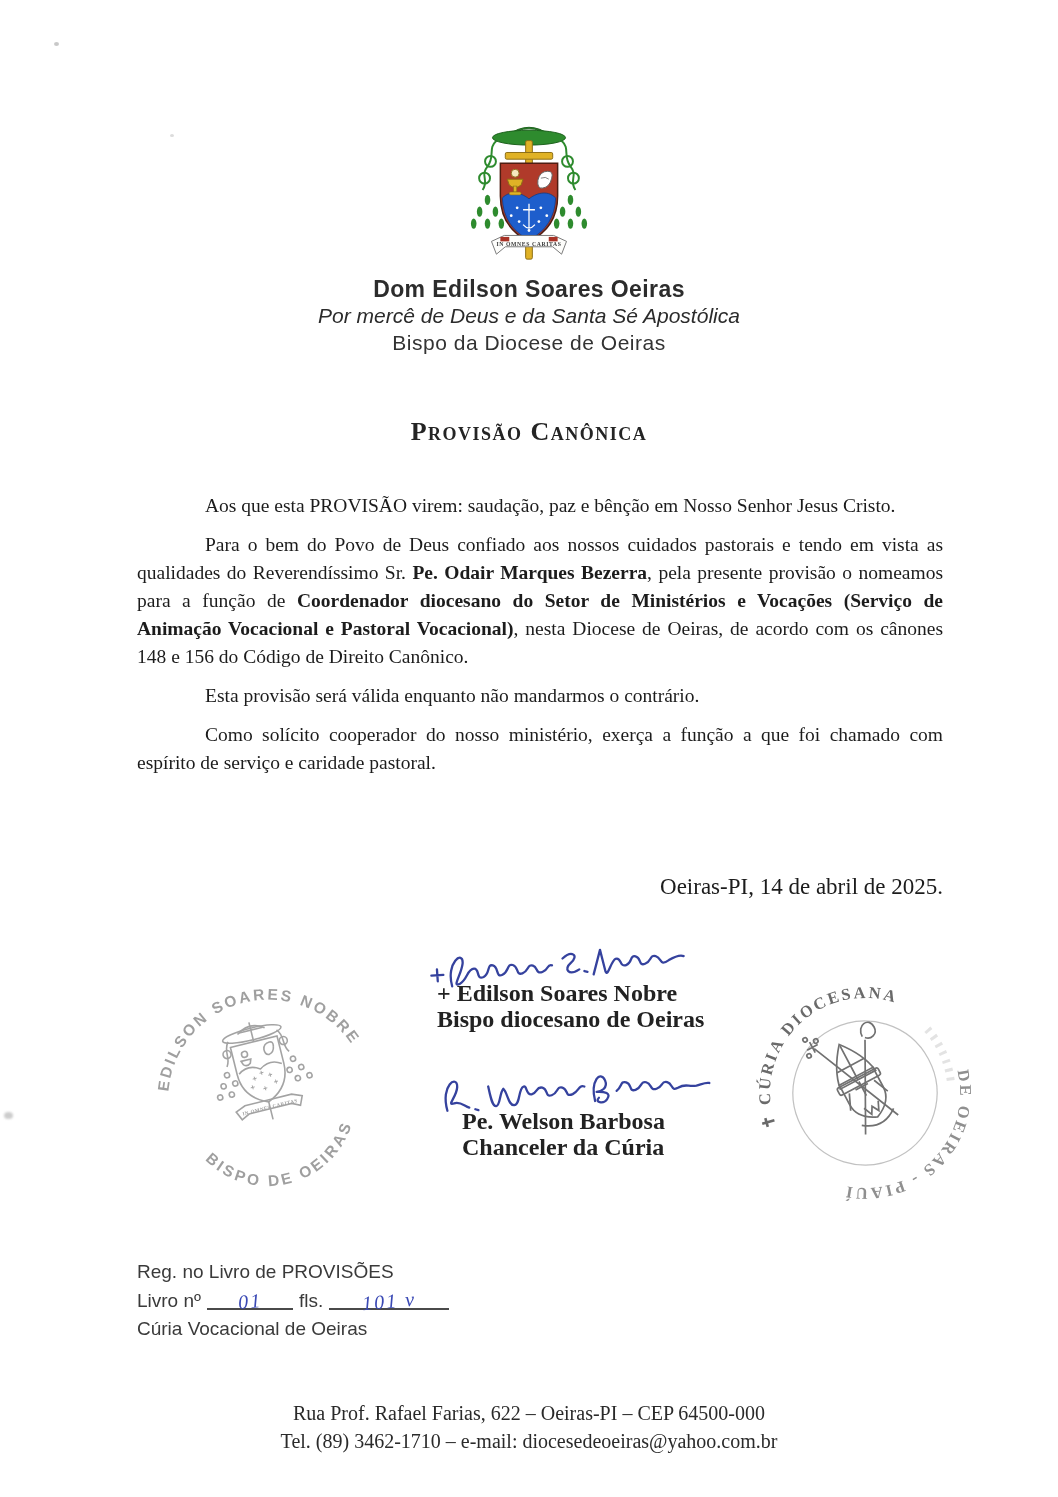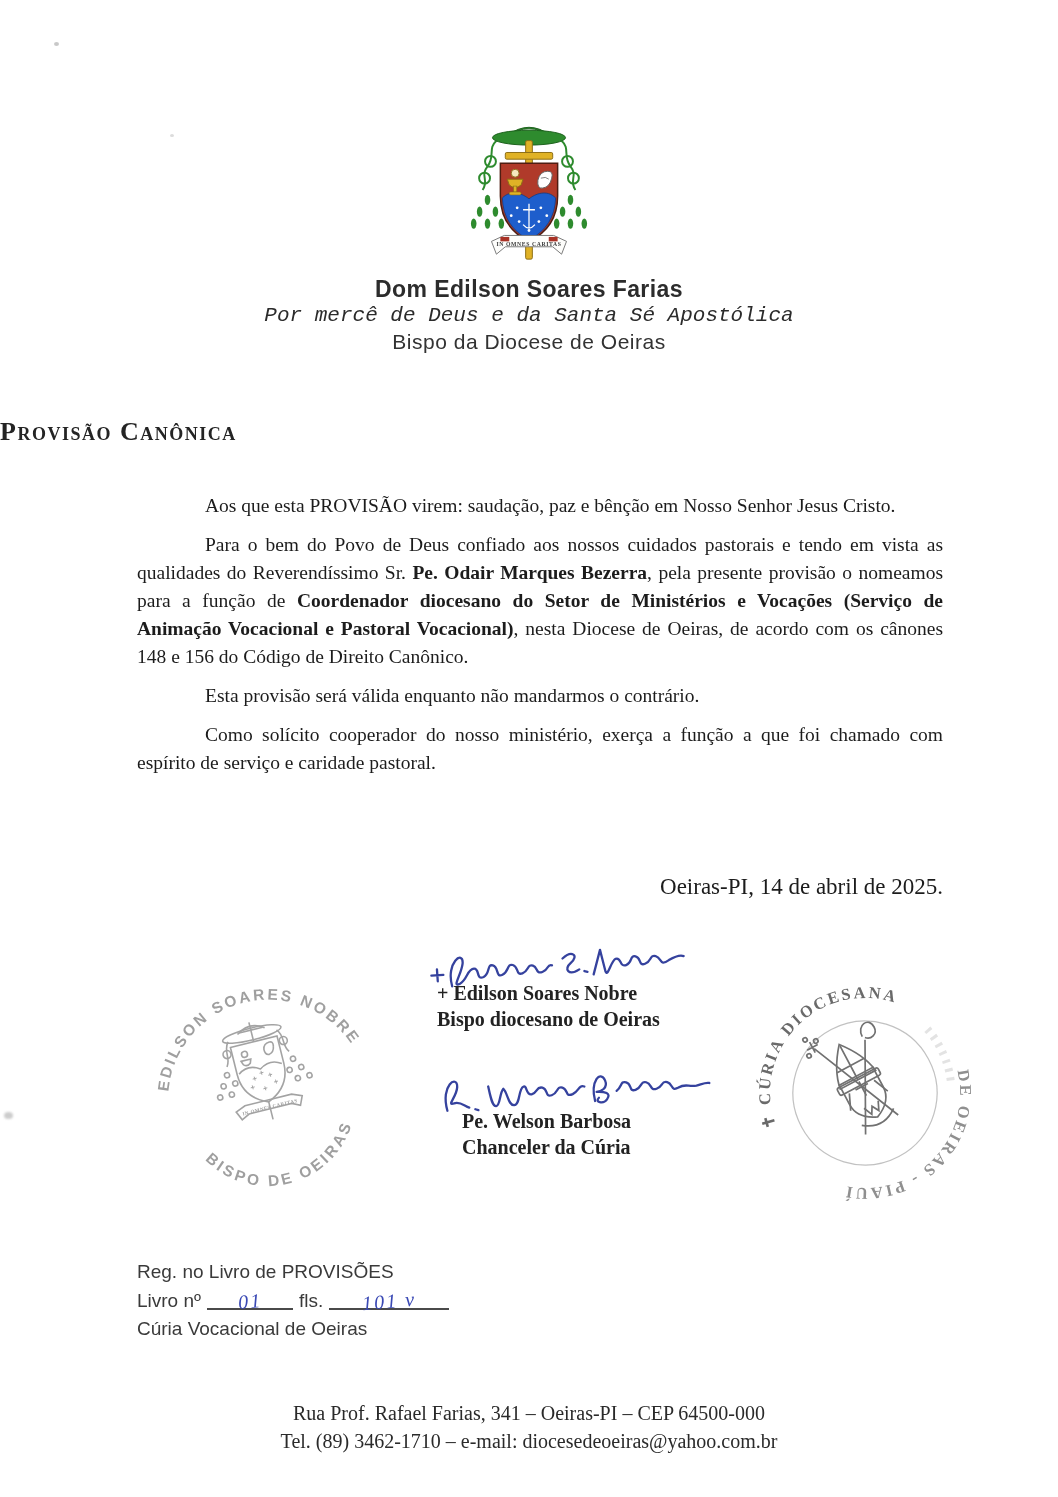--- a/index.html
+++ b/index.html
@@ -3,34 +3,34 @@
 <meta charset="utf-8">
 <style>
   html,body{margin:0;padding:0;background:#e8e8e8;}
   .page{position:relative;width:1058px;height:1497px;background:#ffffff;overflow:hidden;
         font-family:"Liberation Serif",serif;color:#1f1f1f;margin:0 auto;box-shadow:0 0 6px rgba(0,0,0,.25);}
   
   .header{position:absolute;top:116px;left:0;right:0;text-align:center;}
   .arms{display:block;margin:0 auto;}
   .bishop-name{margin-top:10px;font-family:"Liberation Sans",sans-serif;font-weight:bold;
                font-size:23px;color:#2c2c2c;letter-spacing:.4px;}
-  .motto{font-style:italic;font-size:21px;color:#2b2b2b;margin-top:1px;font-family:Liberation Mono, monospace;}
+  .motto{font-style:italic;font-size:21px;color:#2b2b2b;margin-top:1px;font-family:Liberation Sans, sans-serif;}
   .role{font-family:"Liberation Sans",sans-serif;font-size:21px;color:#333;margin-top:3px;letter-spacing:.5px;}
   
-  .doc-title{position:absolute;top:417px;left:0;right:0;font-weight:bold;
+  .doc-title{position:absolute;top:417px;left:0;right:0;text-align:center;font-weight:bold;
              font-size:26px;font-variant:small-caps;letter-spacing:1.5px;color:#242424;}
   
   .body-text{position:absolute;left:137px;width:806px;top:492px;font-size:19.5px;line-height:28px;
              text-align:justify;color:#1c1c1c;}
   .body-text p{margin:0 0 11px 0;text-indent:68px;}
   .bold-run{font-weight:bold;}
   .dateline{position:absolute;left:137px;width:806px;top:874px;text-align:right;font-size:23px;color:#1c1c1c;}
   
   .sig-ink{position:absolute;overflow:visible;}
-  .sig-block{position:absolute;font-weight:bold;font-size:20px;line-height:26px;color:#222;}
+  .sig-block{position:absolute;font-weight:bold;font-size:24px;line-height:26px;color:#222;}
   
   .stamp{position:absolute;filter:blur(.4px);opacity:.93;}
   
   .reg{position:absolute;left:137px;top:1258px;font-family:"Liberation Sans",sans-serif;
        font-size:19px;line-height:28px;color:#3a3a3a;}
   .u{display:inline-block;border-bottom:2px solid #4a4a4a;text-align:center;height:22px;
      vertical-align:baseline;margin:0 6px;}
   .u1{width:86px;} .u2{width:120px;}
   .hand{font-family:"Liberation Serif",serif;font-style:italic;color:#3a49b4;font-size:20px;
         display:inline-block;transform:rotate(-5deg) translateY(1px);letter-spacing:2px;}
@@ -110,21 +110,21 @@
         </g>
       </g>
 
       <g>
         <path d="M42,126 L55,120 H105 L118,126 L113,139 L104,131.5 H56 L47,139 Z" fill="#fdfdfb" stroke="#7a7a7a"></path>
         <rect x="51" y="121.5" width="9" height="4.5" fill="#a93226"></rect>
         <rect x="100" y="121.5" width="9" height="4.5" fill="#a93226"></rect>
         <text x="80" y="130.8" font-size="5.8" font-weight="bold" text-anchor="middle" fill="#3a3a3a" letter-spacing=".6" font-family="Liberation Serif, serif">IN OMNES CARITAS</text>
       </g>
     </svg>
-    <div class="bishop-name">Dom Edilson Soares Farias</div>
+    <div class="bishop-name">Dom Edilson Soares Oeiras</div>
     <div class="motto">Por mercê de Deus e da Santa Sé Apostólica</div>
     <div class="role">Bispo da Diocese de Oeiras</div>
   </div>
 
   <div class="doc-title">Provisão Canônica</div>
 
   <div class="body-text">
     <p><span>Aos que esta PROVISÃO virem: saudação, paz e bênção em Nosso Senhor Jesus Cristo.</span></p>
     <p><span>Para o bem do Povo de Deus confiado aos nossos cuidados pastorais e tendo em vista as qualidades do Reverendíssimo Sr. </span><span class="bold-run">Pe. Odair Marques Bezerra</span><span>, pela presente provisão o nomeamos para a função de </span><span class="bold-run">Coordenador diocesano do Setor de Ministérios e Vocações (Serviço de Animação Vocacional e Pastoral Vocacional)</span><span>, nesta Diocese de Oeiras, de acordo com os cânones 148 e 156 do Código de Direito Canônico.</span></p>
     <p><span>Esta provisão será válida enquanto não mandarmos o contrário.</span></p>
@@ -240,20 +240,20 @@
 
   <div class="reg">
     <div>Reg. no Livro de PROVISÕES</div>
     <div>
       <span>Livro nº</span><span class="u u1"><span class="hand">01</span></span><span>fls.</span><span class="u u2"><span class="hand">101 v</span></span>
     </div>
     <div>Cúria Vocacional de Oeiras</div>
   </div>
 
   <div class="footer">
-    <div>Rua Prof. Rafael Farias, 341 – Oeiras-PI – CEP 64500-000</div>
+    <div>Rua Prof. Rafael Farias, 622 – Oeiras-PI – CEP 64500-000</div>
     <div>Tel. (89) 3462-1710 – e-mail: diocesedeoeiras@yahoo.com.br</div>
   </div>
 
   <div class="speck s1"></div>
   <div class="speck s2"></div>
   <div class="speck s3"></div>
 </div>
 
 </body></html>

